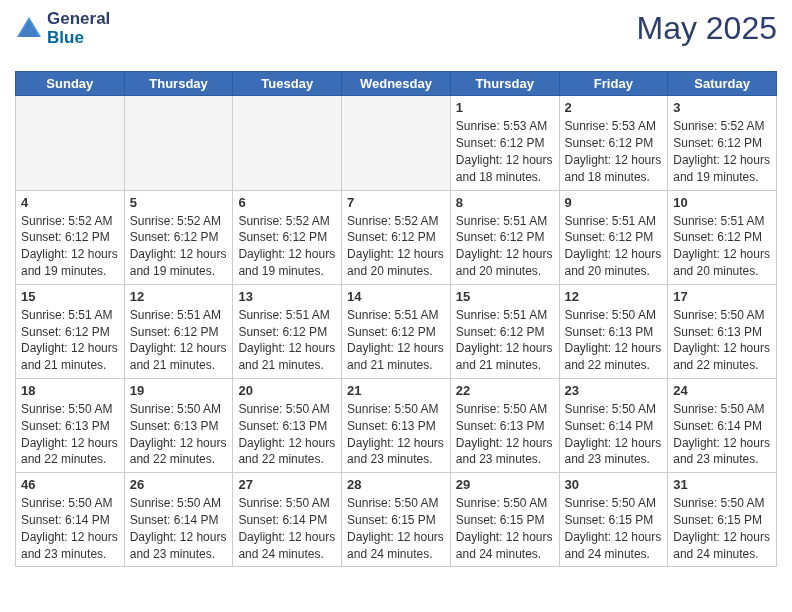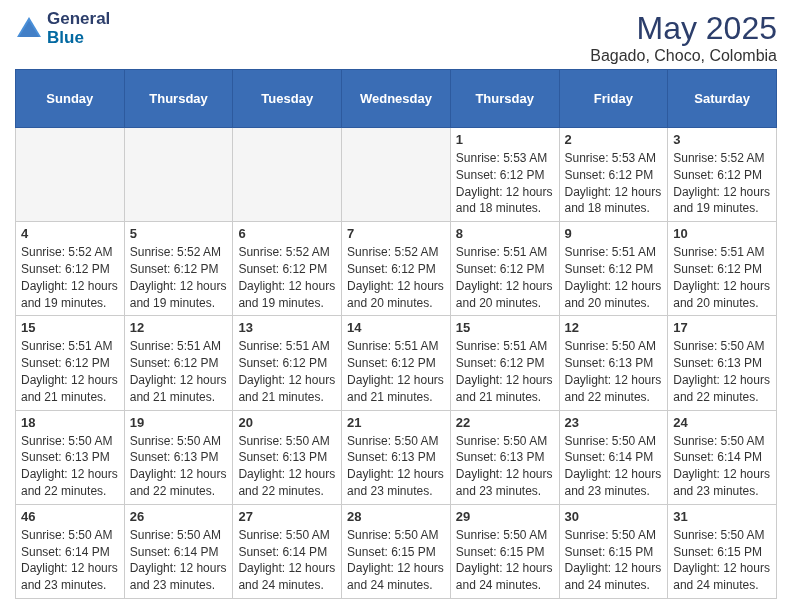--- a/index.html
+++ b/index.html
@@ -7,21 +7,21 @@
       font-family: Arial, sans-serif;
       background: #fff;
       width: 792px;
       min-height: 612px;
       padding: 10px 15px;
     }
     .header {
       display: flex;
       justify-content: space-between;
       align-items: flex-start;
-      margin-bottom: 4px;
+      margin-bottom: 24px;
     }
     .logo {
       display: flex;
       align-items: center;
       gap: 0;
     }
     .logo-text {
       display: flex;
       flex-direction: column;
       font-size: 16px;
@@ -51,21 +51,21 @@
     }
     table {
       width: 100%;
       border-collapse: collapse;
       font-size: 11px;
     }
     thead th {
       background-color: #3a6db5;
       color: #fff;
       text-align: center;
-      padding: 21px 4px;
+      padding: 4px 4px;
       font-size: 13px;
       font-weight: bold;
       border: 1px solid #2d5a9e;
     }
     td {
       border: 1px solid #ccc;
       vertical-align: top;
       padding: 4px 5px;
       width: 14.28%;
       background: #fff;
@@ -96,21 +96,20 @@
       <polygon points="14,2 26,22 2,22" fill="#4a90d9"></polygon>
       <polygon points="14,6 24,22 4,22" fill="#3a6db5" opacity="0.5"></polygon>
     </svg>
     <div class="logo-text">
       <span>General</span>
       <span>Blue</span>
     </div>
   </div>
   <div class="title-block">
     <h1>May 2025</h1>
-    <h2>Bagado, Choco, Colombia</h2>
   </div>
 </div>
 
 <table>
   <thead>
     <tr id="header-row">
         <th>Sunday</th>
         <th>Thursday</th>
         <th>Tuesday</th>
         <th>Wednesday</th>

